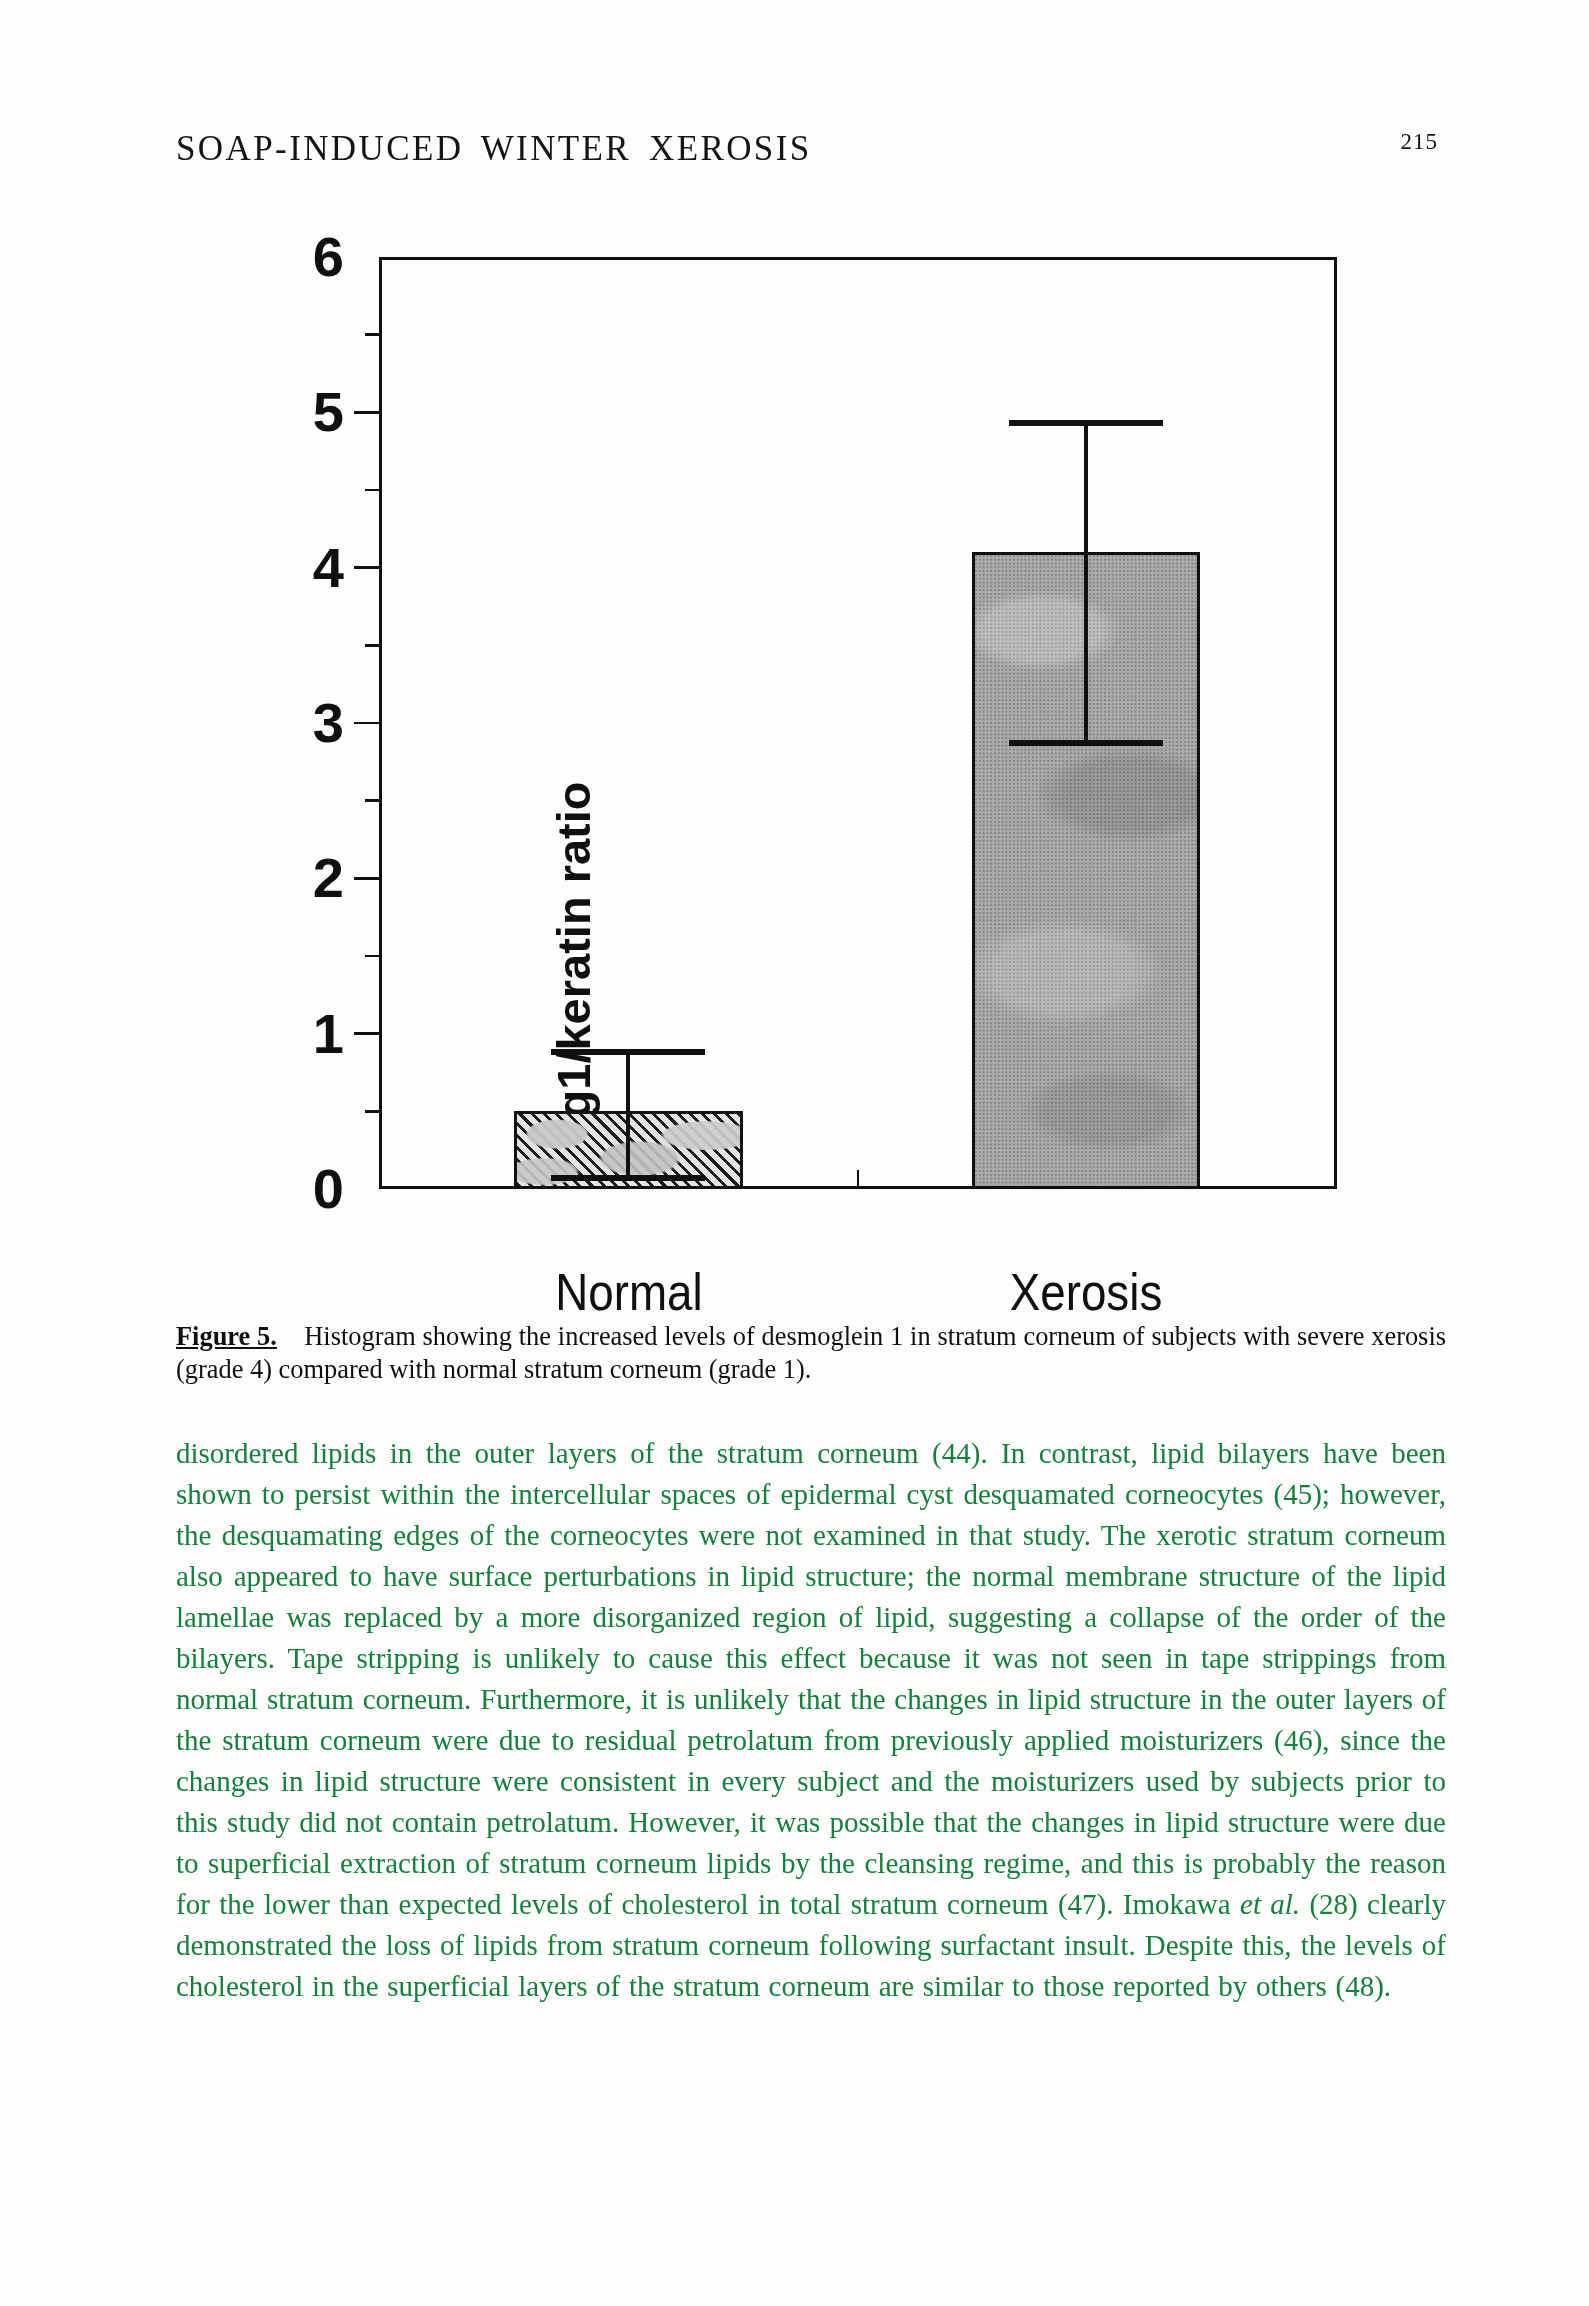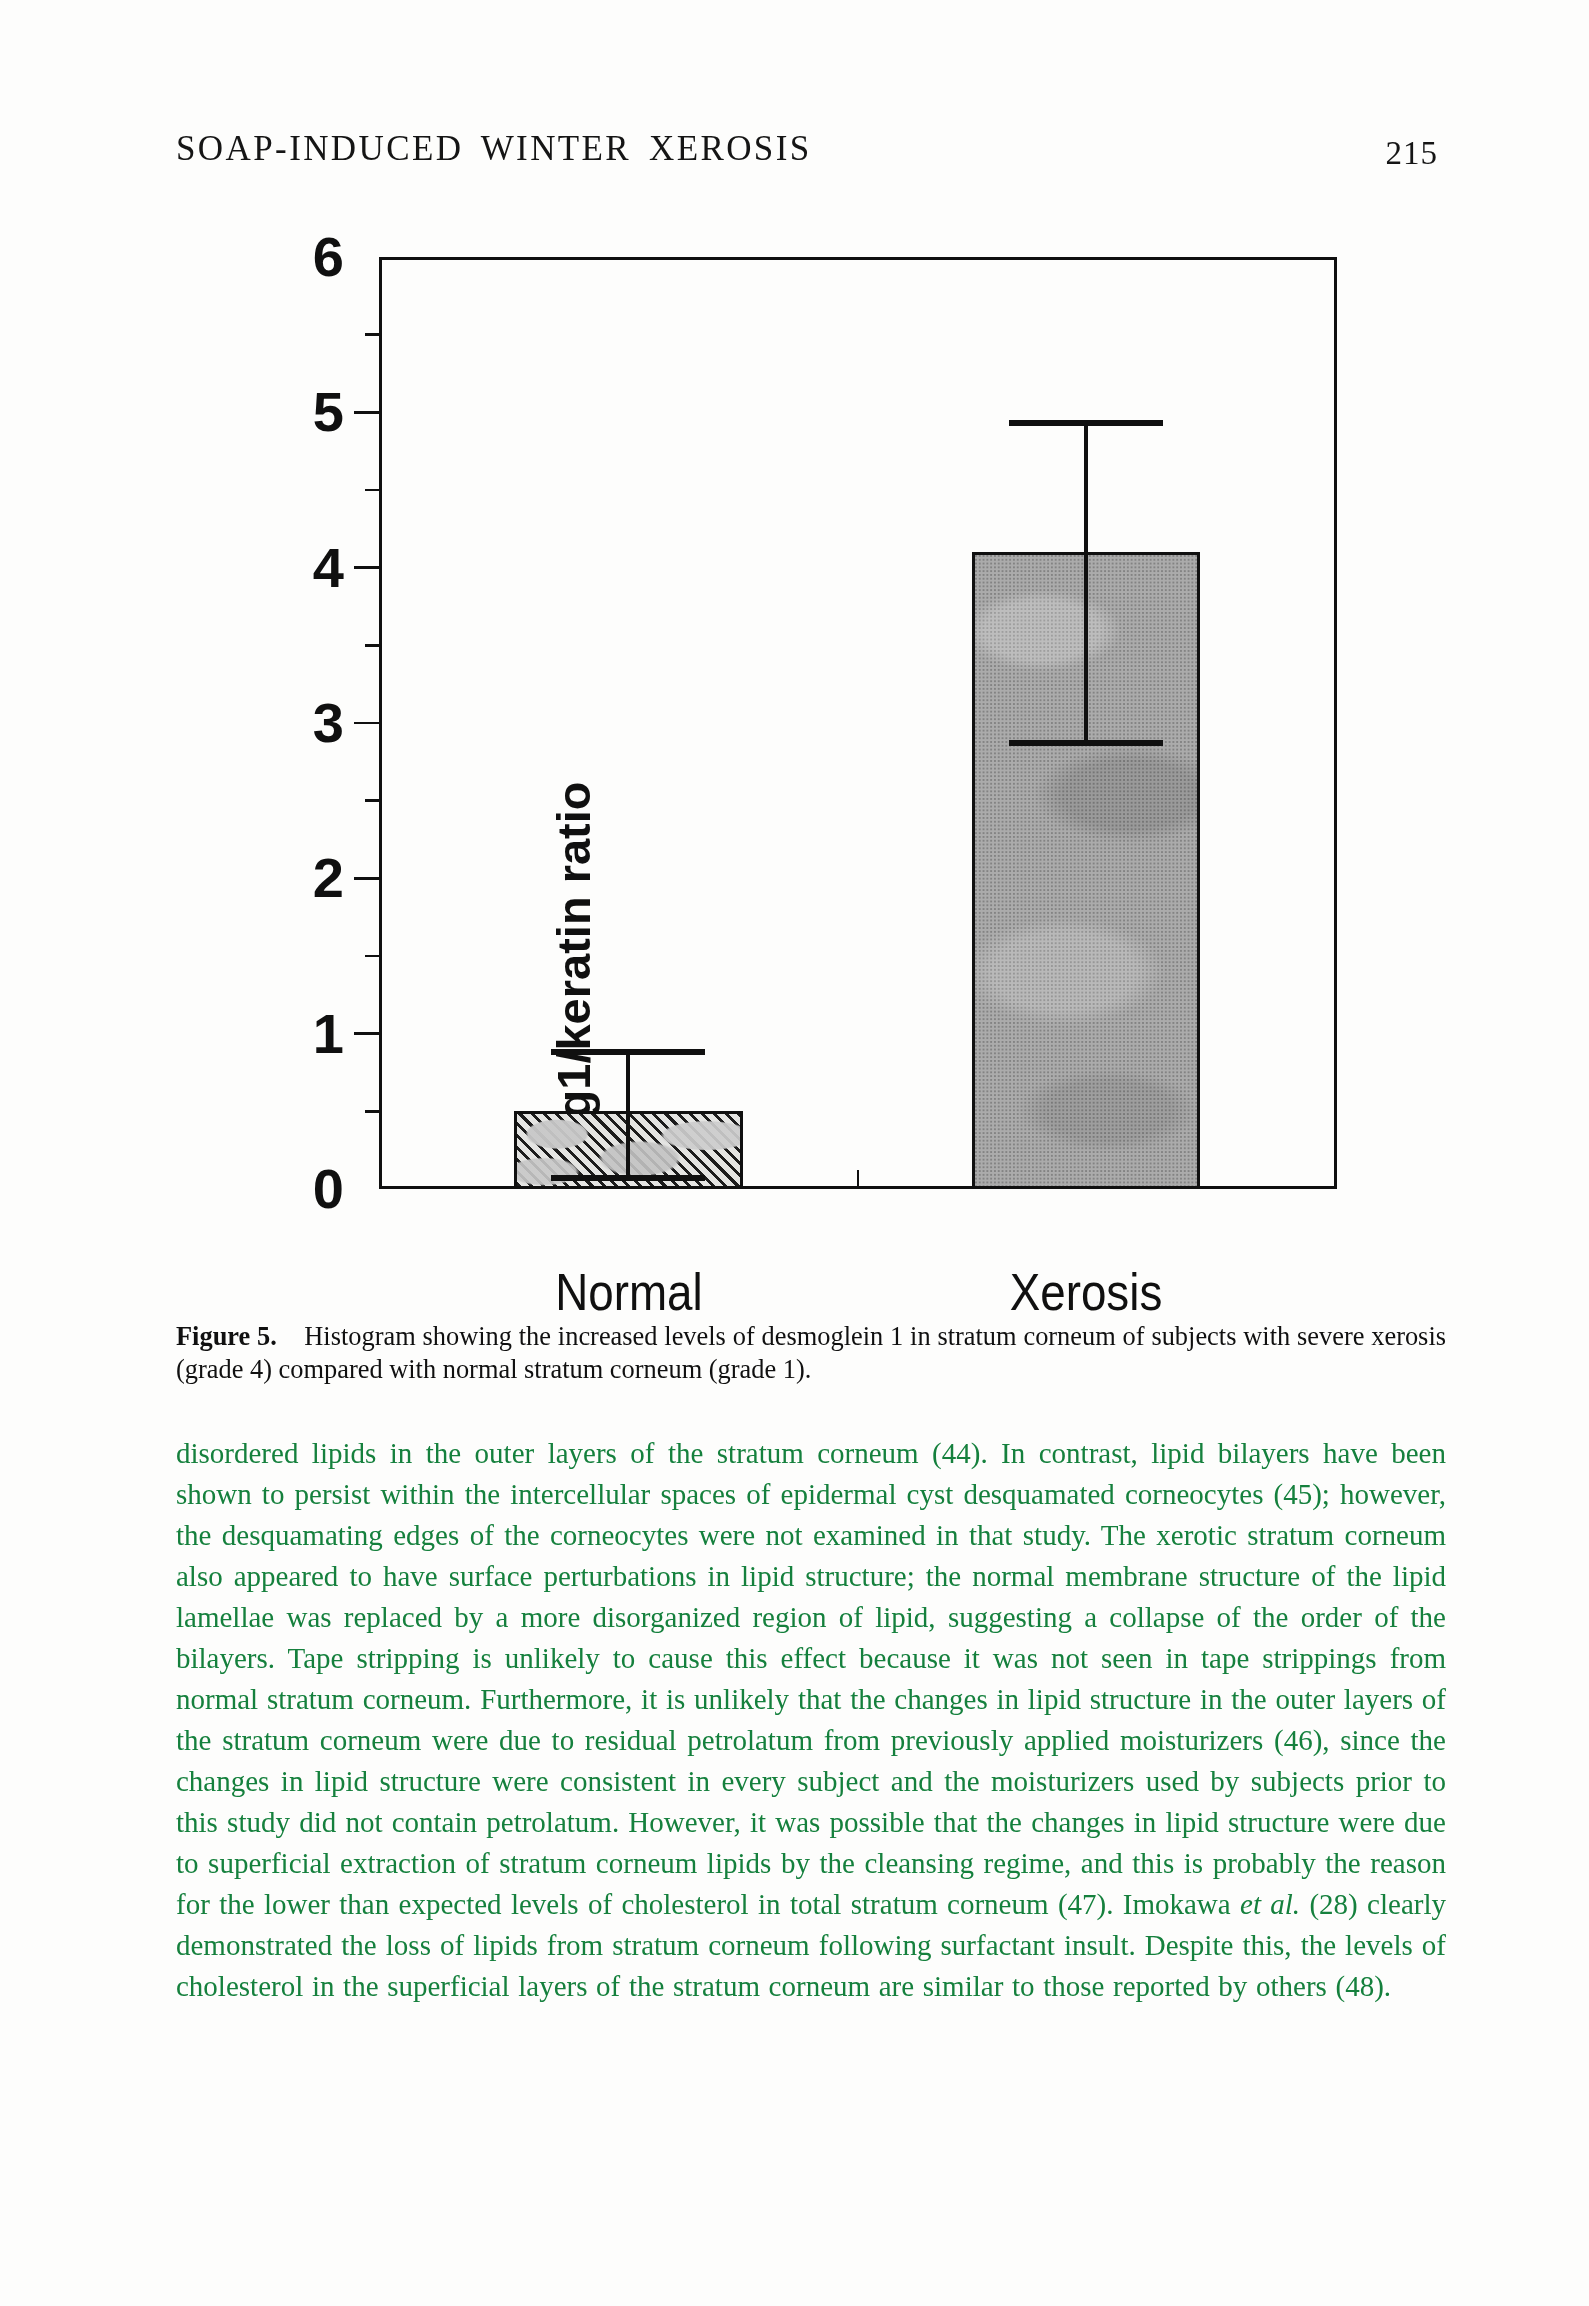--- a/index.html
+++ b/index.html
@@ -8,21 +8,21 @@
     position:relative; width:1590px; height:2307px;
     background:#fdfdfc; color:#151515; margin:0 auto; overflow:hidden;
   }
   
   .running-head {
     position:absolute; left:176px; top:129px; width:1270px;
     text-align:left; font-size:35px; letter-spacing:2.4px; word-spacing:6.7px;
     font-weight:500;
   }
   .page-number {
-    position:absolute; top:135px; right:152px; font-size:33px; letter-spacing:1px;
+    position:absolute; top:129px; right:152px; font-size:23px; letter-spacing:1px;
   }
   
   .chart { position:absolute; left:379px; top:257px; width:958px; height:932px; }
   .plot-frame {
     position:absolute; inset:0; border:3.8px solid #101010; background:transparent;
   }
   .ytick { position:absolute; background:#101010; height:2.9px; }
   .ytick.major { width:25px; right:100%; }
   .ytick.minor { width:14.4px; right:100%; }
   .ytick-label {
@@ -64,21 +64,21 @@
   }
   .y-title > span {
     display:inline-block; transform:translate(-50%,-50%) rotate(-90deg);
     transform-origin:center; position:absolute; left:48px; top:0;
   }
   
   .caption {
     position:absolute; left:176px; top:1320px; width:1270px;
     font-size:26.4px; line-height:33px; text-align:justify; color:#101010;
   }
-  .caption .cap-label { font-weight:bold; }
+  .caption .cap-label { font-weight:bold;text-decoration:underline; }
   
   .body-text {
     position:absolute; left:176px; top:1433px; width:1270px;
     font-size:29px; line-height:41px; text-align:justify; color:#15803d;
     word-spacing:1.4px;
   }
   .body-text em { font-style:italic; }
 </style>
 </head>
 <body>

